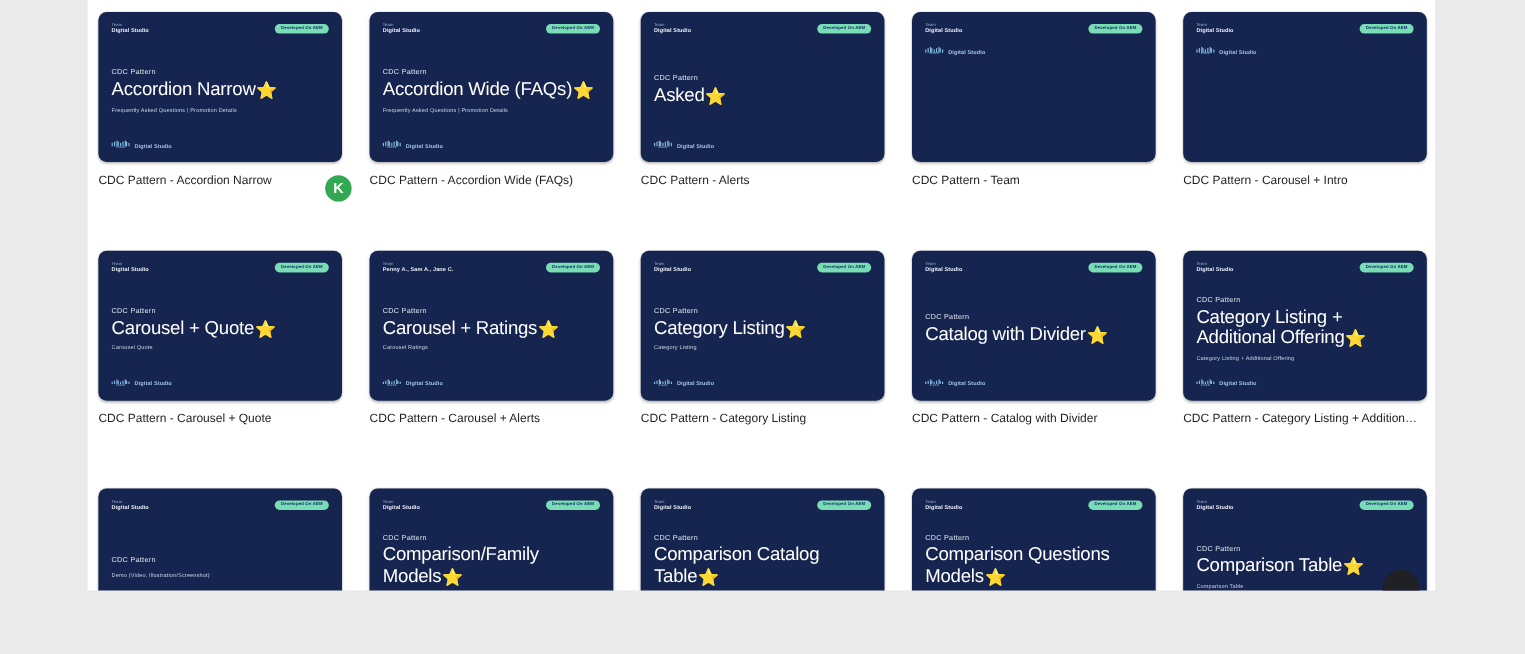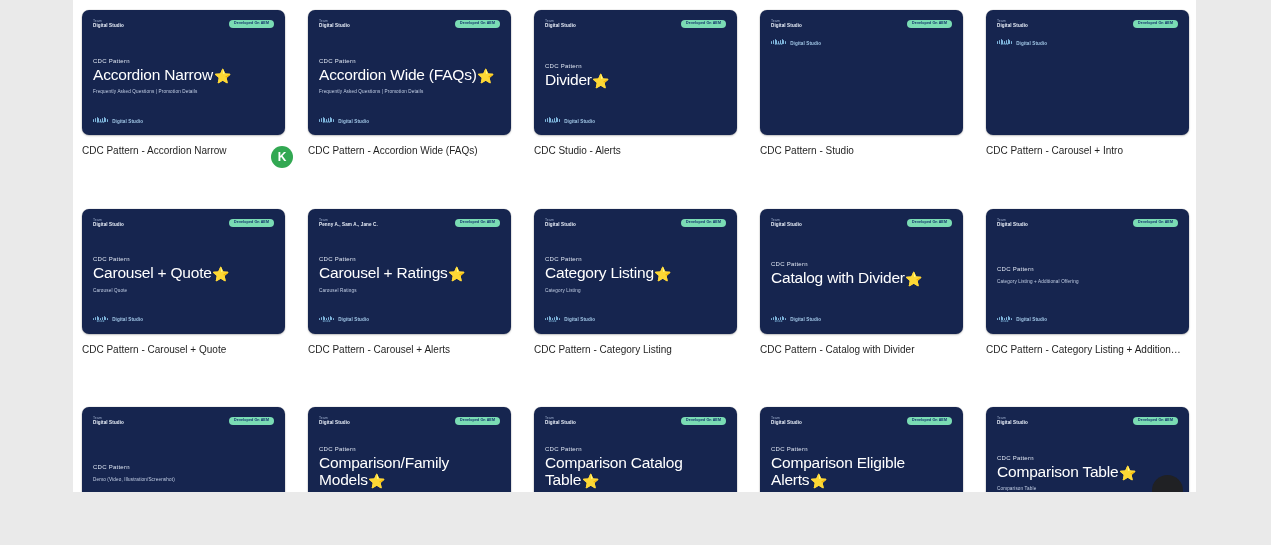--- a/index.html
+++ b/index.html
@@ -327,76 +327,76 @@
             <div class="thumb-inner">
               <div class="thumb-top">
                 <span class="team-block">
                   <span class="team-label">Team</span>
                   <span class="team-name">Digital Studio</span>
                 </span>
                 <span class="aem-badge">Developed On AEM</span>
               </div>
               <div class="thumb-body">
                 <div class="eyebrow">CDC Pattern</div>
-                <div class="headline"><span>Divider</span><span class="star">⭐</span></div>
-              </div>
-              <div class="thumb-footer">
-                <span class="cisco-logo">
-                  <span class="cisco-bars">
-                    <i></i>
-                    <i></i>
-                    <i></i>
-                    <i></i>
-                    <i></i>
-                    <i></i>
-                    <i></i>
-                    <i></i>
-                    <i></i>
-                  </span>
-                  <span class="cisco-word">cisco</span>
-                </span>
-                <span class="studio-word">Digital Studio</span>
-              </div>
-            </div>
-          </div>
-          <div class="caption">
-            <div class="caption-title">CDC Studio - Alerts</div>
-          </div>
-        </div>
-        <div class="grid-item">
-          <div class="thumb">
-            <div class="thumb-inner">
-              <div class="thumb-top">
-                <span class="team-block">
-                  <span class="team-label">Team</span>
-                  <span class="team-name">Digital Studio</span>
-                </span>
-                <span class="aem-badge">Developed On AEM</span>
-              </div>
-              <div class="thumb-footer">
-                <span class="cisco-logo">
-                  <span class="cisco-bars">
-                    <i></i>
-                    <i></i>
-                    <i></i>
-                    <i></i>
-                    <i></i>
-                    <i></i>
-                    <i></i>
-                    <i></i>
-                    <i></i>
-                  </span>
-                  <span class="cisco-word">cisco</span>
-                </span>
-                <span class="studio-word">Digital Studio</span>
-              </div>
-            </div>
-          </div>
-          <div class="caption">
-            <div class="caption-title">CDC Pattern - Studio</div>
+                <div class="headline"><span>Asked</span><span class="star">⭐</span></div>
+              </div>
+              <div class="thumb-footer">
+                <span class="cisco-logo">
+                  <span class="cisco-bars">
+                    <i></i>
+                    <i></i>
+                    <i></i>
+                    <i></i>
+                    <i></i>
+                    <i></i>
+                    <i></i>
+                    <i></i>
+                    <i></i>
+                  </span>
+                  <span class="cisco-word">cisco</span>
+                </span>
+                <span class="studio-word">Digital Studio</span>
+              </div>
+            </div>
+          </div>
+          <div class="caption">
+            <div class="caption-title">CDC Pattern - Alerts</div>
+          </div>
+        </div>
+        <div class="grid-item">
+          <div class="thumb">
+            <div class="thumb-inner">
+              <div class="thumb-top">
+                <span class="team-block">
+                  <span class="team-label">Team</span>
+                  <span class="team-name">Digital Studio</span>
+                </span>
+                <span class="aem-badge">Developed On AEM</span>
+              </div>
+              <div class="thumb-footer">
+                <span class="cisco-logo">
+                  <span class="cisco-bars">
+                    <i></i>
+                    <i></i>
+                    <i></i>
+                    <i></i>
+                    <i></i>
+                    <i></i>
+                    <i></i>
+                    <i></i>
+                    <i></i>
+                  </span>
+                  <span class="cisco-word">cisco</span>
+                </span>
+                <span class="studio-word">Digital Studio</span>
+              </div>
+            </div>
+          </div>
+          <div class="caption">
+            <div class="caption-title">CDC Pattern - Team</div>
           </div>
         </div>
         <div class="grid-item">
           <div class="thumb">
             <div class="thumb-inner">
               <div class="thumb-top">
                 <span class="team-block">
                   <span class="team-label">Team</span>
                   <span class="team-name">Digital Studio</span>
                 </span>
@@ -581,20 +581,21 @@
             <div class="thumb-inner">
               <div class="thumb-top">
                 <span class="team-block">
                   <span class="team-label">Team</span>
                   <span class="team-name">Digital Studio</span>
                 </span>
                 <span class="aem-badge">Developed On AEM</span>
               </div>
               <div class="thumb-body">
                 <div class="eyebrow">CDC Pattern</div>
+                <div class="headline"><span>Category Listing + Additional Offering</span><span class="star">⭐</span></div>
                 <div class="subline">Category Listing + Additional Offering</div>
               </div>
               <div class="thumb-footer">
                 <span class="cisco-logo">
                   <span class="cisco-bars">
                     <i></i>
                     <i></i>
                     <i></i>
                     <i></i>
                     <i></i>
@@ -722,21 +723,21 @@
             <div class="thumb-inner">
               <div class="thumb-top">
                 <span class="team-block">
                   <span class="team-label">Team</span>
                   <span class="team-name">Digital Studio</span>
                 </span>
                 <span class="aem-badge">Developed On AEM</span>
               </div>
               <div class="thumb-body">
                 <div class="eyebrow">CDC Pattern</div>
-                <div class="headline"><span>Comparison Eligible Alerts</span><span class="star">⭐</span></div>
+                <div class="headline"><span>Comparison Questions Models</span><span class="star">⭐</span></div>
                 <div class="subline">Eligible Models</div>
               </div>
               <div class="thumb-footer">
                 <span class="cisco-logo">
                   <span class="cisco-bars">
                     <i></i>
                     <i></i>
                     <i></i>
                     <i></i>
                     <i></i>

